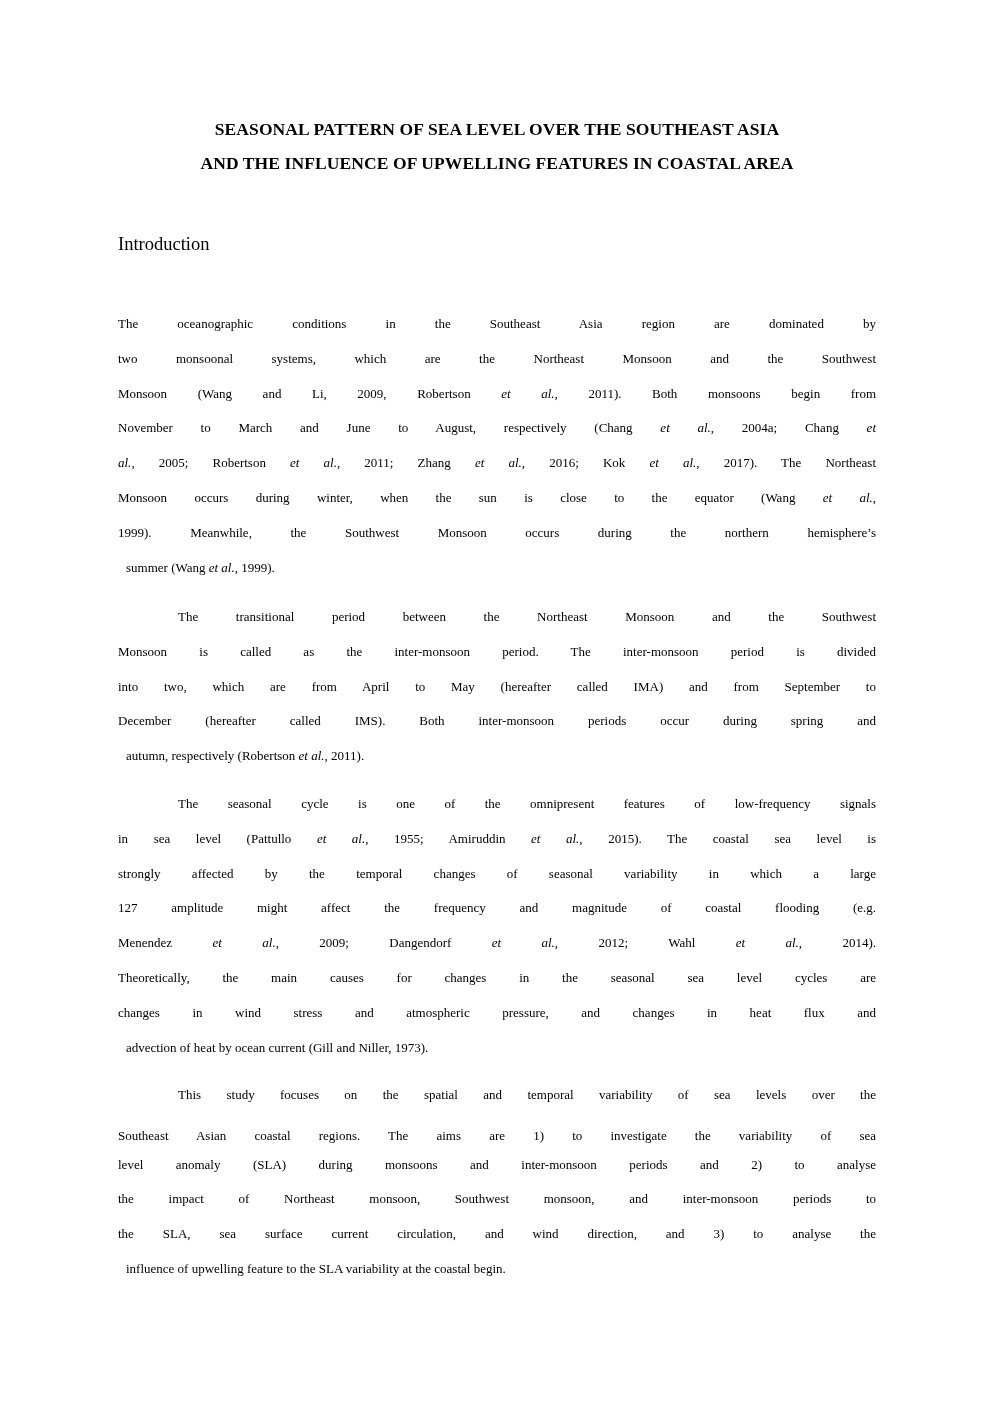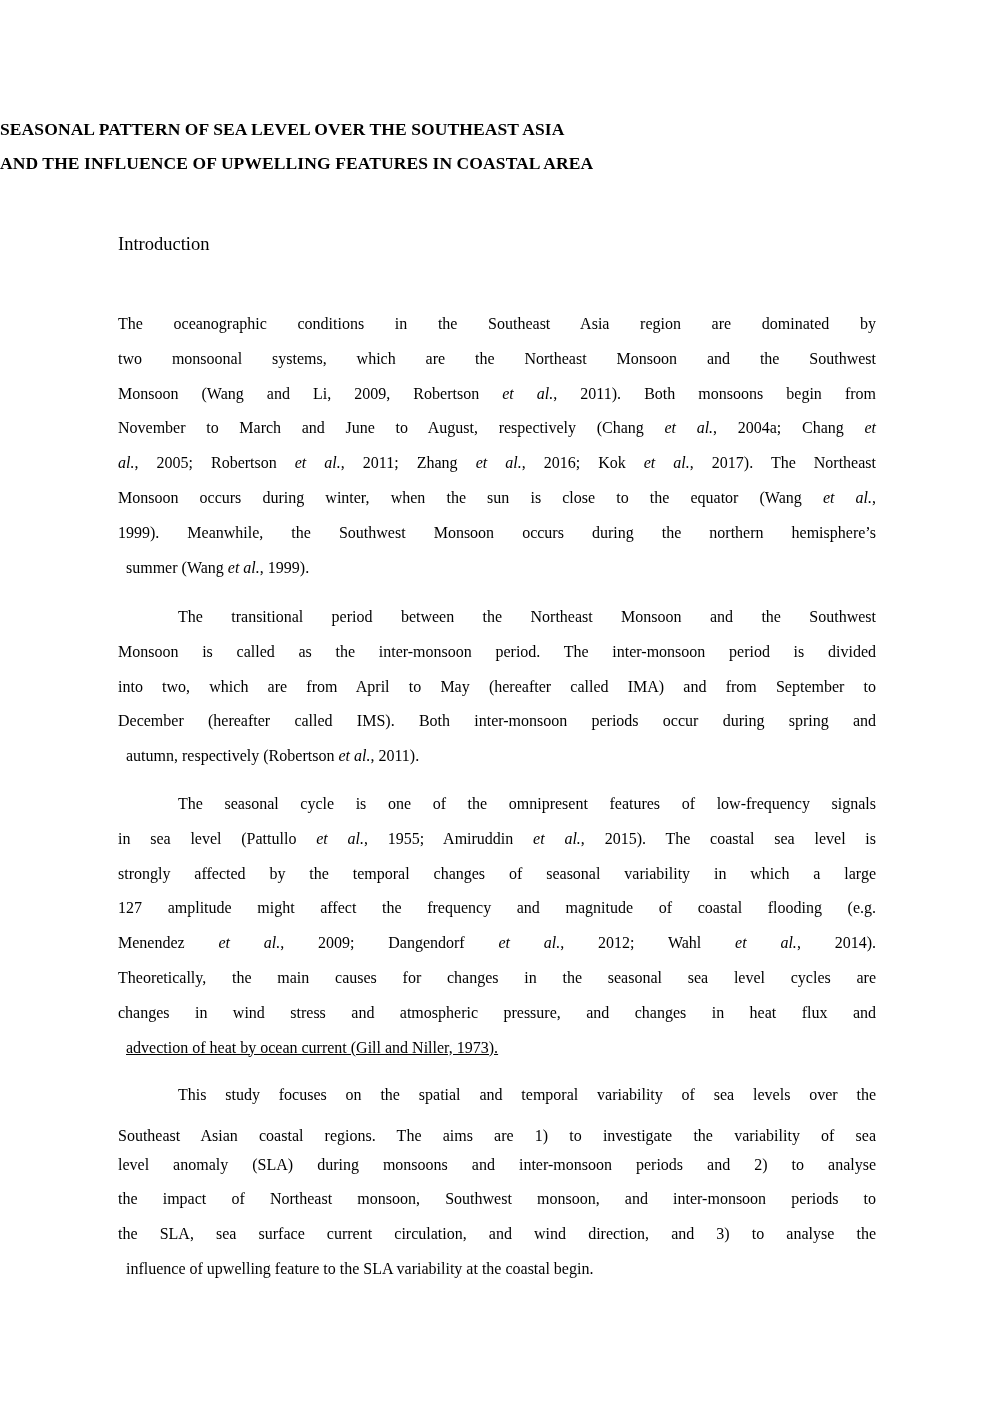--- a/index.html
+++ b/index.html
@@ -1,21 +1,21 @@
 <!DOCTYPE html>
 <html><head>
 <meta charset="utf-8">
 <style>
   html, body { margin: 0; padding: 0; background: #ffffff; }
   body { width: 994px; height: 1406px; position: relative; overflow: hidden;
          font-family: "Liberation Serif", "DejaVu Serif", serif; color: #000; }
-  .title { position: absolute; left: 0; width: 994px; text-align: left;
+  .title { position: absolute; left: 0; width: 994px; text-align: center;
            font-weight: bold; font-size: 17.5px; letter-spacing: 0.1px; }
   .heading { position: absolute; left: 118px; font-weight: normal; font-size: 18.5px; }
-  .line { position: absolute; left: 118px; width: 758px; font-size: 16px;
+  .line { position: absolute; left: 118px; width: 758px; font-size: 13px;
           text-align: justify; text-align-last: justify; white-space: nowrap;
           height: 24px; line-height: 24px; }
   .line.last { text-align-last: left; margin-left: 8px; }
   .line.indent { left: 178px; width: 698px; }
   .line > span { white-space: normal; }
   .line .row { display: block; width: 100%; white-space: normal;
                text-align: justify; text-align-last: justify; }
   .line.last .row { text-align-last: left; }
   i { font-style: italic; }
 </style>
@@ -87,21 +87,21 @@
         </div>
         <div class="line" style="top: 931.2px;">
           <span class="row">Menendez <i>et al.</i>, 2009; Dangendorf <i>et al.</i>, 2012; Wahl <i>et al.</i>, 2014).</span>
         </div>
         <div class="line" style="top: 966px;">
           <span class="row">Theoretically, the main causes for changes in the seasonal sea level cycles are</span>
         </div>
         <div class="line" style="top: 1000.8px;">
           <span class="row">changes in wind stress and atmospheric pressure, and changes in heat flux and</span>
         </div>
-        <div class="line last" style="top: 1035.6px; text-decoration: underline;">
+        <div class="line last" style="top: 1035.6px;">
           <span class="row">advection of heat by ocean current (Gill and Niller, 1973).</span>
         </div>
       </div>
       <div>
         <div class="line indent" style="top: 1083px;">
           <span class="row">This study focuses on the spatial and temporal variability of sea levels over the</span>
         </div>
         <div class="line" style="top: 1124px;">
           <span class="row">Southeast Asian coastal regions. The aims are 1) to investigate the variability of sea</span>
         </div>

